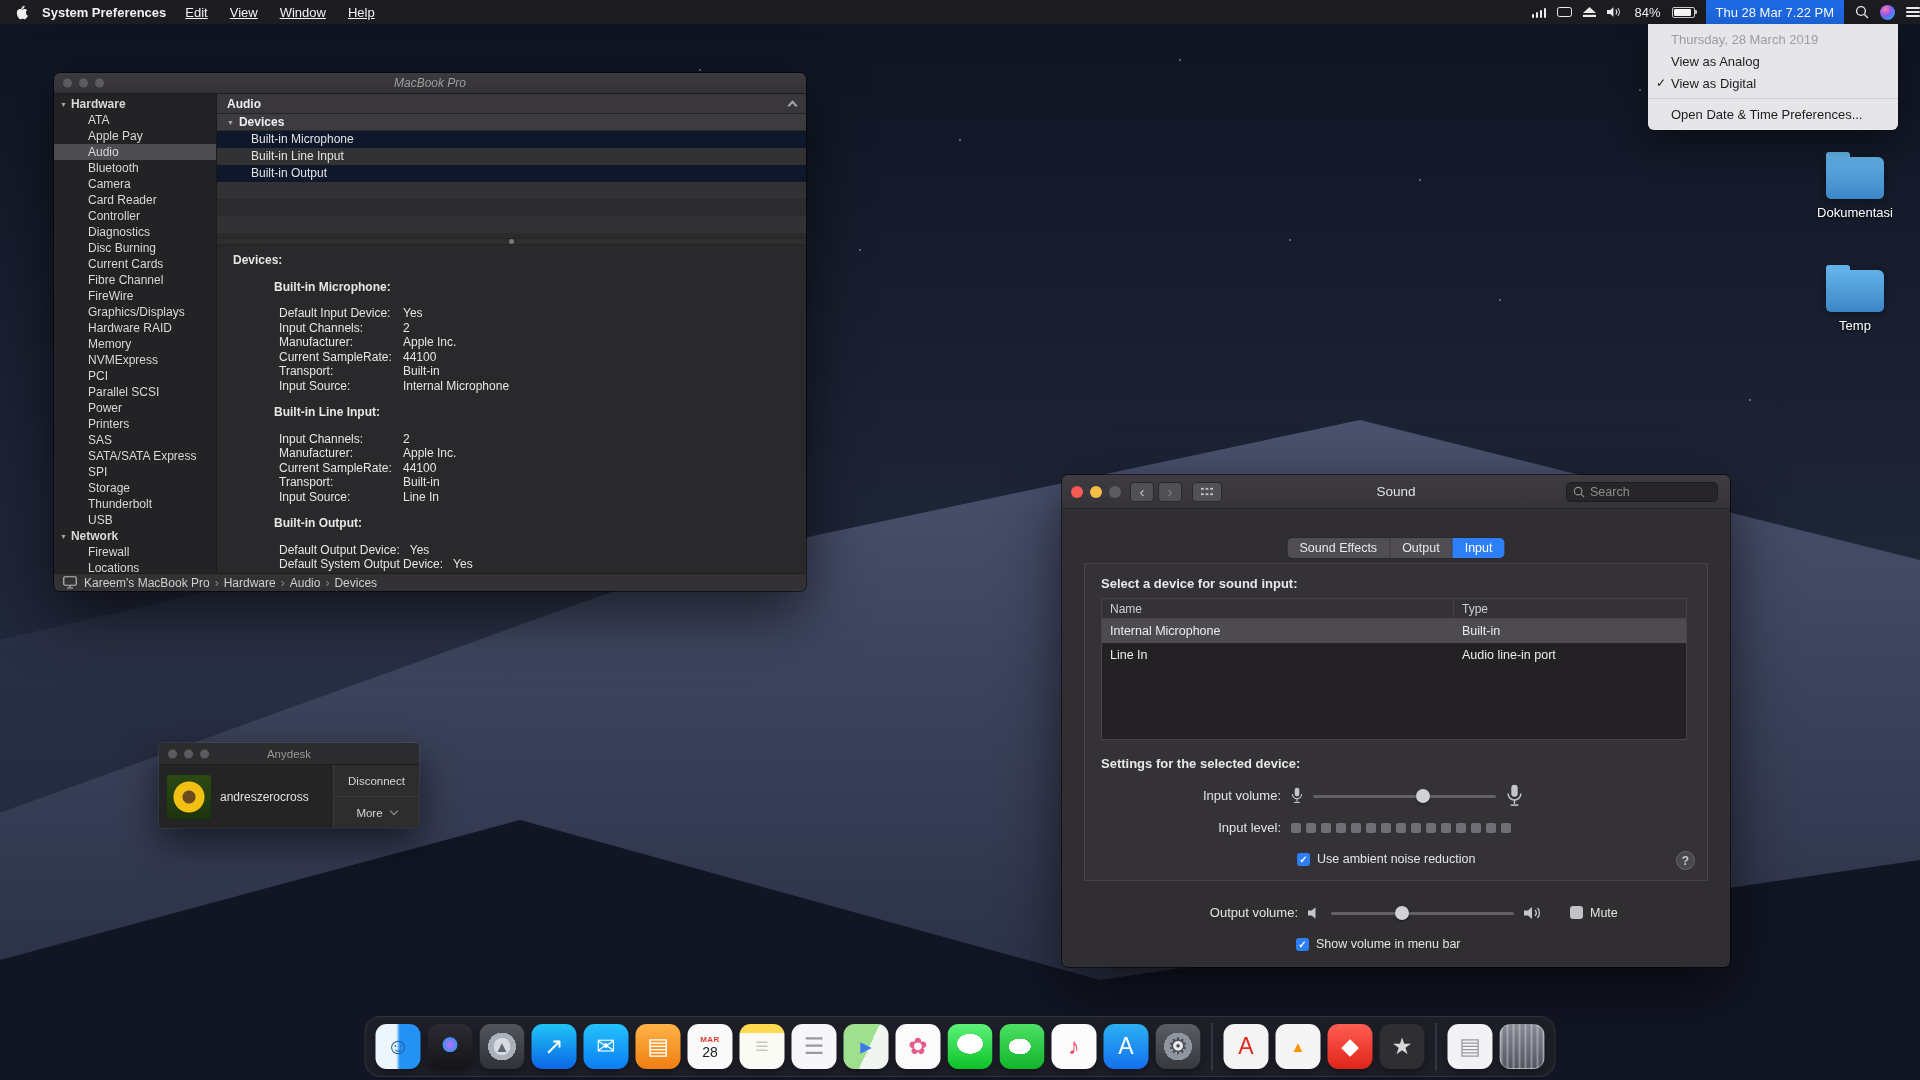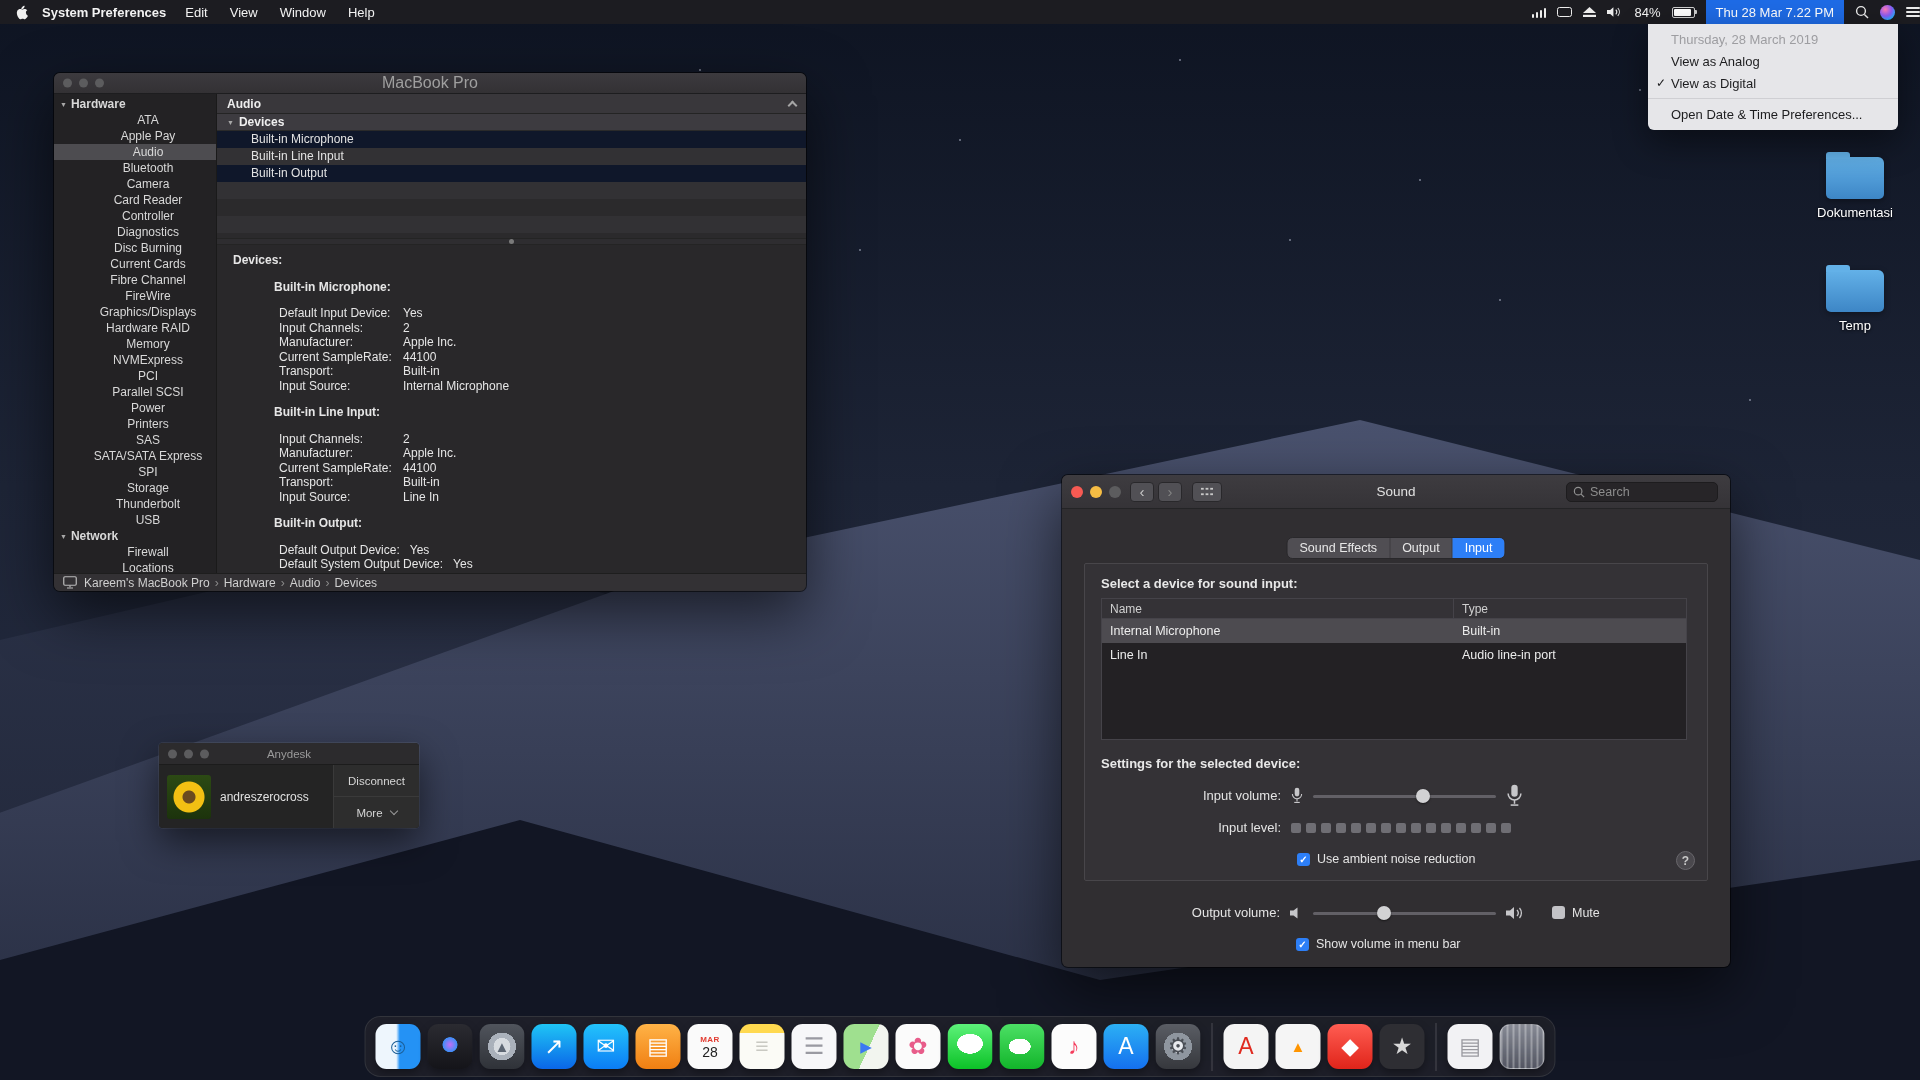--- a/index.html
+++ b/index.html
@@ -8,21 +8,21 @@
 
   
   .wallpaper{position:absolute;inset:0;z-index:0;}
 
   
   .menubar{position:absolute;top:0;left:0;right:0;height:24px;background:rgba(30,29,33,0.9);
     display:flex;align-items:center;justify-content:space-between;padding:0 0 0 14px;z-index:50;
     font-size:13px;color:#f2f2f2;}
   .mb-left{display:flex;align-items:center;}
   .mb-app{font-weight:bold;margin:0 8px 0 14px;}
-  .mb-item{padding:0 11px;}
+  .mb-item{padding:0 11px;text-decoration:underline;}
   .mb-right{display:flex;align-items:center;gap:11px;padding-right:0;}
   .sigbars{display:flex;align-items:flex-end;gap:1.5px;height:11px;}
   .sigbars span{width:2.5px;background:#ececec;border-radius:1px;display:block;}
   .disp-icon{width:15px;height:10px;border:1.5px solid #ececec;border-radius:2.5px;display:block;}
   .batt{width:23px;height:11px;border:1px solid #cfcfcf;border-radius:2px;position:relative;display:block;}
   .batt::after{content:'';position:absolute;right:-3px;top:2.5px;width:2px;height:4px;background:#cfcfcf;border-radius:0 1px 1px 0;}
   .batt i{position:absolute;left:1px;top:1px;bottom:1px;width:84%;background:#fff;border-radius:1px;display:block;}
   .clock-pill{background:#1e6be6;color:#fff;height:24px;display:flex;align-items:center;padding:0 10px;font-size:13px;}
   .siri-orb{width:15px;height:15px;border-radius:50%;display:block;
     background:radial-gradient(circle at 35% 30%,#ff7ab8,#8a5cf5 45%,#19b5fe 80%,#0b5bd0 100%);}
@@ -54,27 +54,27 @@
   .tl.sm{width:9px;height:9px;}
   .tl.md{width:12px;height:12px;}
   .tl.gray{background:#5c5c5e;}
   .tl.red{background:#f75a53;}
   .tl.yellow{background:#f6bd44;}
 
   
   .sysinfo{left:54px;top:73px;width:752px;height:518px;background:#29282a;z-index:10;display:flex;flex-direction:column;}
   .si-titlebar{height:21px;background:linear-gradient(#3c3a3e,#333134);border-bottom:1px solid #1d1d1f;
     position:relative;display:flex;align-items:center;justify-content:center;flex:0 0 auto;}
-  .si-title{font-size:16px;color:#9f9f9f;}
+  .si-title{font-size:12px;color:#9f9f9f;font-style:italic;}
   .si-body{flex:1;display:flex;min-height:0;}
   .si-sidebar{width:163px;background:#232224;border-right:1px solid #1a1a1a;font-size:12px;color:#d8d8d8;
     padding-top:2px;overflow:hidden;}
   .sb-header{height:16px;display:flex;align-items:center;gap:4px;padding-left:6px;font-weight:bold;}
   .tri{font-size:7px;color:#a8a8a8;}
-  .sb-item{height:16px;line-height:16px;padding-left:26px;white-space:nowrap;text-align:center;}
+  .sb-item{height:16px;line-height:16px;padding-left:34px;white-space:nowrap;}
   .sb-item.selected{background:#4d4c50;}
   .si-main{flex:1;display:flex;flex-direction:column;min-width:0;}
   .si-header{height:20px;background:#39373b;border-bottom:1px solid #242424;display:flex;align-items:center;
     justify-content:space-between;padding:0 10px;font-weight:bold;font-size:12px;color:#ededed;flex:0 0 auto;}
   .chev-up{width:7px;height:7px;border-right:2px solid #a5a5a5;border-bottom:2px solid #a5a5a5;
     transform:rotate(-135deg);margin-top:3px;}
   .tree-root{height:17px;display:flex;align-items:center;gap:5px;padding-left:10px;background:#3d3b40;
     font-weight:bold;font-size:12px;border-bottom:1px solid #2a2a2a;color:#efefef;flex:0 0 auto;}
   .tree-item{height:17px;line-height:17px;padding-left:34px;font-size:12px;background:#323134;color:#e2e2e2;}
   .tree-item.stripe{background:#0f172a;}
@@ -135,21 +135,21 @@
   .knob{position:absolute;top:0;width:14px;height:14px;border-radius:50%;background:#d2d2d4;
     box-shadow:0 1px 2px rgba(0,0,0,0.5);display:block;}
   .lvl-wrap{display:flex;align-items:center;gap:5px;}
   .seg-lvl{width:10px;height:10px;background:#6f6e74;border-radius:2px;display:block;}
   .cb{width:13px;height:13px;border-radius:3px;background:#c2c2c6;display:inline-flex;align-items:center;
     justify-content:center;margin-right:7px;flex:0 0 auto;font-size:10px;font-weight:bold;color:#fff;}
   .cb.checked{background:#2d7ff7;}
   .cb-row{position:absolute;display:flex;align-items:center;font-size:12.5px;color:#e4e4e4;}
   .help-btn{position:absolute;right:12px;bottom:10px;width:19px;height:19px;border-radius:50%;background:#4a484d;
     border:1px solid #69676c;color:#c9c9c9;font-size:12px;font-weight:bold;display:flex;align-items:center;justify-content:center;}
-  .out-row{position:absolute;left:22px;right:22px;display:flex;align-items:center;gap:10px;}
+  .out-row{position:absolute;left:40px;right:22px;display:flex;align-items:center;gap:10px;}
   .mute-wrap{display:flex;align-items:center;margin-left:16px;font-size:12.5px;color:#e4e4e4;}
 
   
   .anydesk{left:159px;top:743px;width:260px;height:85px;background:#222;z-index:15;border-radius:4px;
     display:flex;flex-direction:column;box-shadow:0 14px 36px rgba(0,0,0,0.55),0 0 0 1px rgba(255,255,255,0.08);}
   .ad-titlebar{height:22px;background:#2c2b2d;border-bottom:1px solid #1c1c1c;position:relative;
     display:flex;align-items:center;justify-content:center;flex:0 0 auto;}
   .ad-title{font-size:11.5px;color:#9a9a9a;}
   .ad-body{flex:1;display:flex;min-height:0;background:#242424;}
   .ad-left{display:flex;align-items:center;gap:9px;padding:0 8px;flex:1;min-width:0;}

